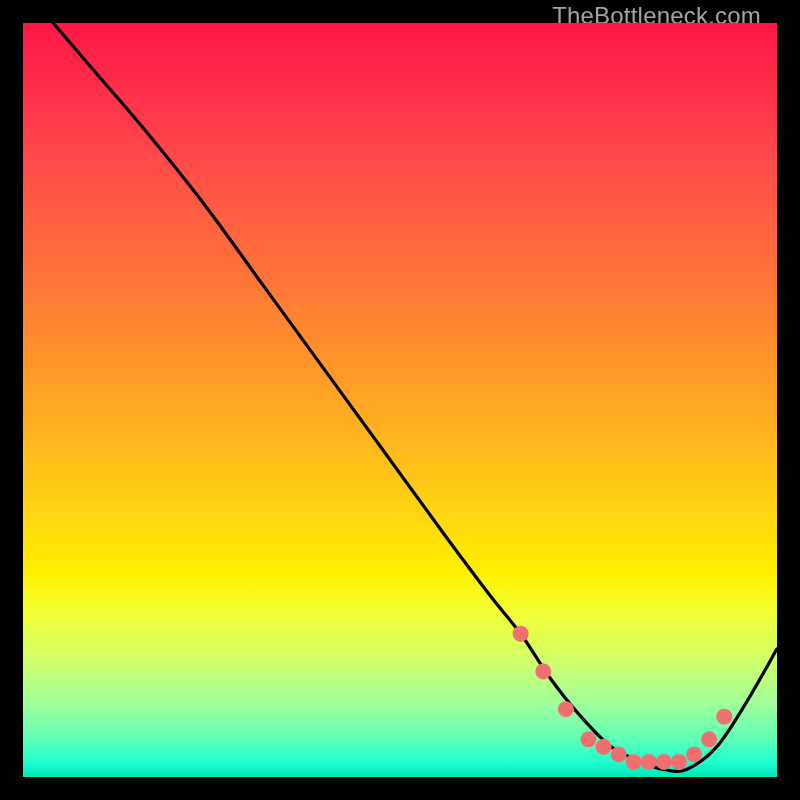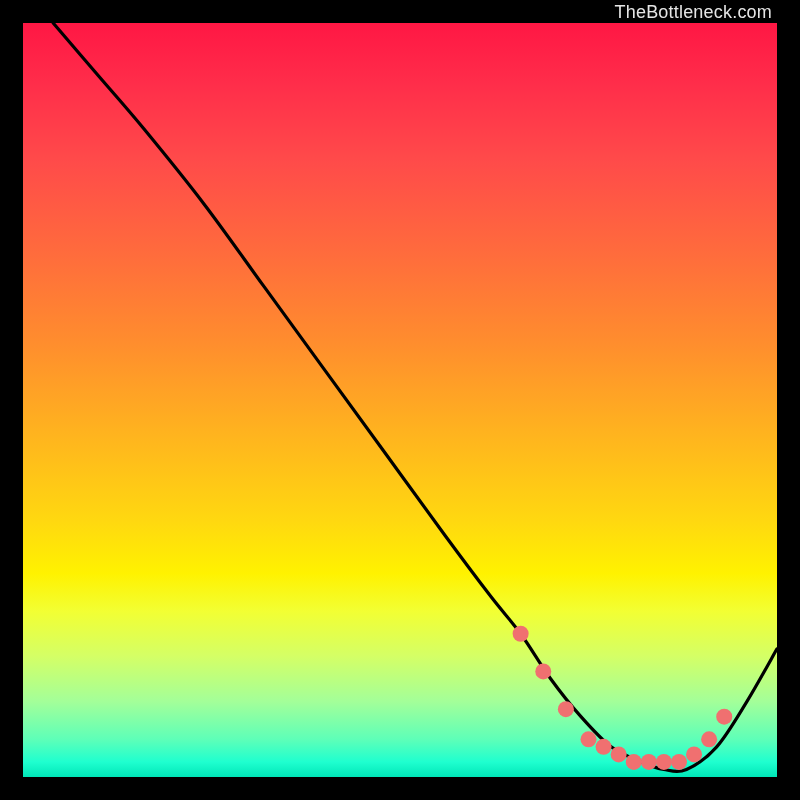--- a/index.html
+++ b/index.html
@@ -45,23 +45,23 @@
       #f2ff33 78%,
       #d4ff66 84%,
       #a3ff99 90%,
       #5effb8 95%,
       #1fffcf 98%,
       #00e6b8 100%);
   }
   .attribution {
     position: absolute;
     top: 2px;
-    right: 28px;
-    color: #e5e5e5;
-    font-size: 18px;
+    right: 39px;
+    color: #a3a3a3;
+    font-size: 24px;
     font-weight: 500;
     letter-spacing: 0.2px;
   }
   svg.curve {
     position: absolute;
     top: 0;
     left: 0;
     width: 100%;
     height: 100%;
   }

